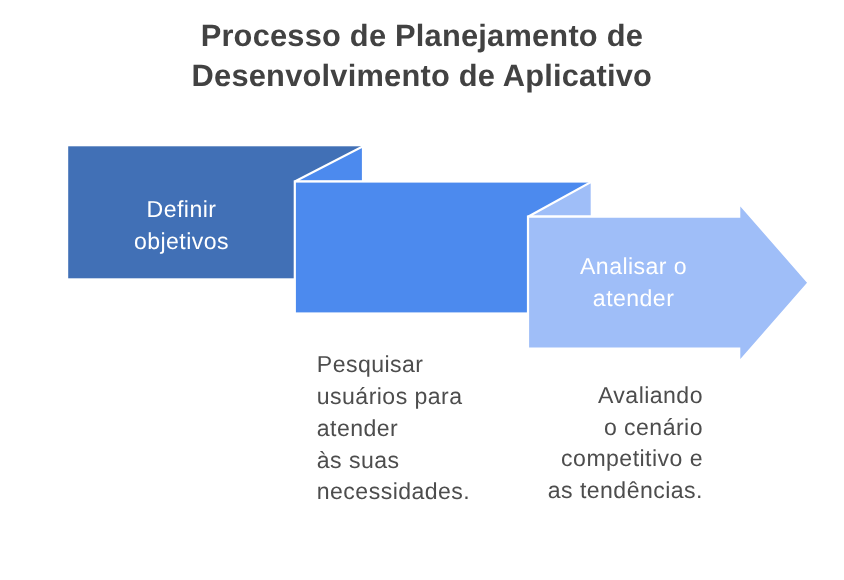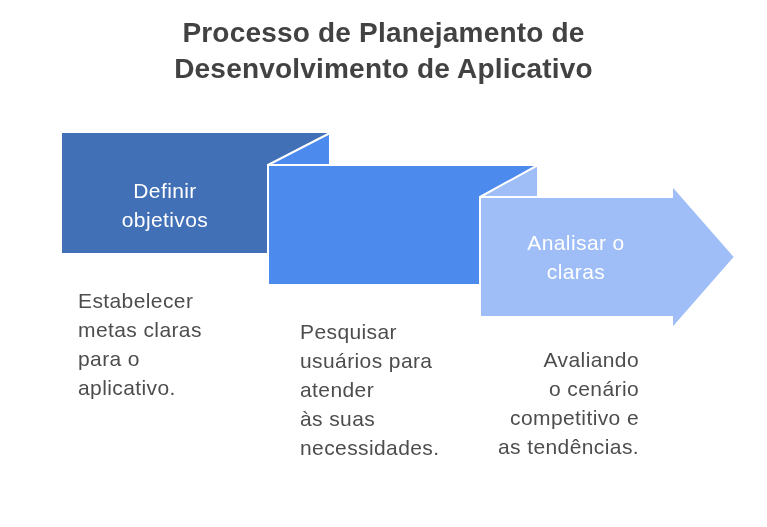--- a/index.html
+++ b/index.html
@@ -51,21 +51,21 @@
   .step-label.s3 { left: 480px; top: 197px; width: 192px; height: 120px; }
   .step-desc {
     position: absolute;
     color: #4d4d4d;
     font-size: 21px;
     line-height: 29px;
     letter-spacing: 0.4px;
     white-space: pre-line;
   }
   .step-desc.d1 { left: 78px;  top: 286px; }
-  .step-desc.d2 { left: 300px; top: 317px; }
+  .step-desc.d2 { left: 288px; top: 317px; }
   .step-desc.d3 { left: 498px; top: 345px; text-align: right; }
 </style>
 </head>
 <body>
 
 <div class="canvas">
 
   <div class="diagram-title">Processo de Planejamento de
 Desenvolvimento de Aplicativo</div>
 
@@ -73,26 +73,22 @@
     <rect x="62" y="133" width="268" height="120" fill="#4170B6"></rect>
     <polygon points="268,165 330,133 330,165" stroke="#ffffff" stroke-width="2" stroke-linejoin="miter" fill="#4C8AEE"></polygon>
     <rect x="268" y="165" width="270" height="120" stroke="#ffffff" stroke-width="2" fill="#4C8AEE"></rect>
     <polygon points="480,197 538,165 538,197" stroke="#ffffff" stroke-width="2" stroke-linejoin="miter" fill="#9FBEF8"></polygon>
     <polygon points="480,197 672,197 672,185 735,257 672,329 672,317 480,317" stroke="#ffffff" stroke-width="2" stroke-linejoin="miter" fill="#9FBEF8"></polygon>
   </svg>
 
   <div class="step-label s1">Definir
 objetivos</div>
   <div class="step-label s3">Analisar o
-claras</div>
+atender</div>
 
-  <div class="step-desc d1">Estabelecer
-metas claras
-para o
-aplicativo.</div>
   <div class="step-desc d2">Pesquisar
 usuários para
 atender
 às suas
 necessidades.</div>
   <div class="step-desc d3">Avaliando
 o cenário
 competitivo e
 as tendências.</div>
 

